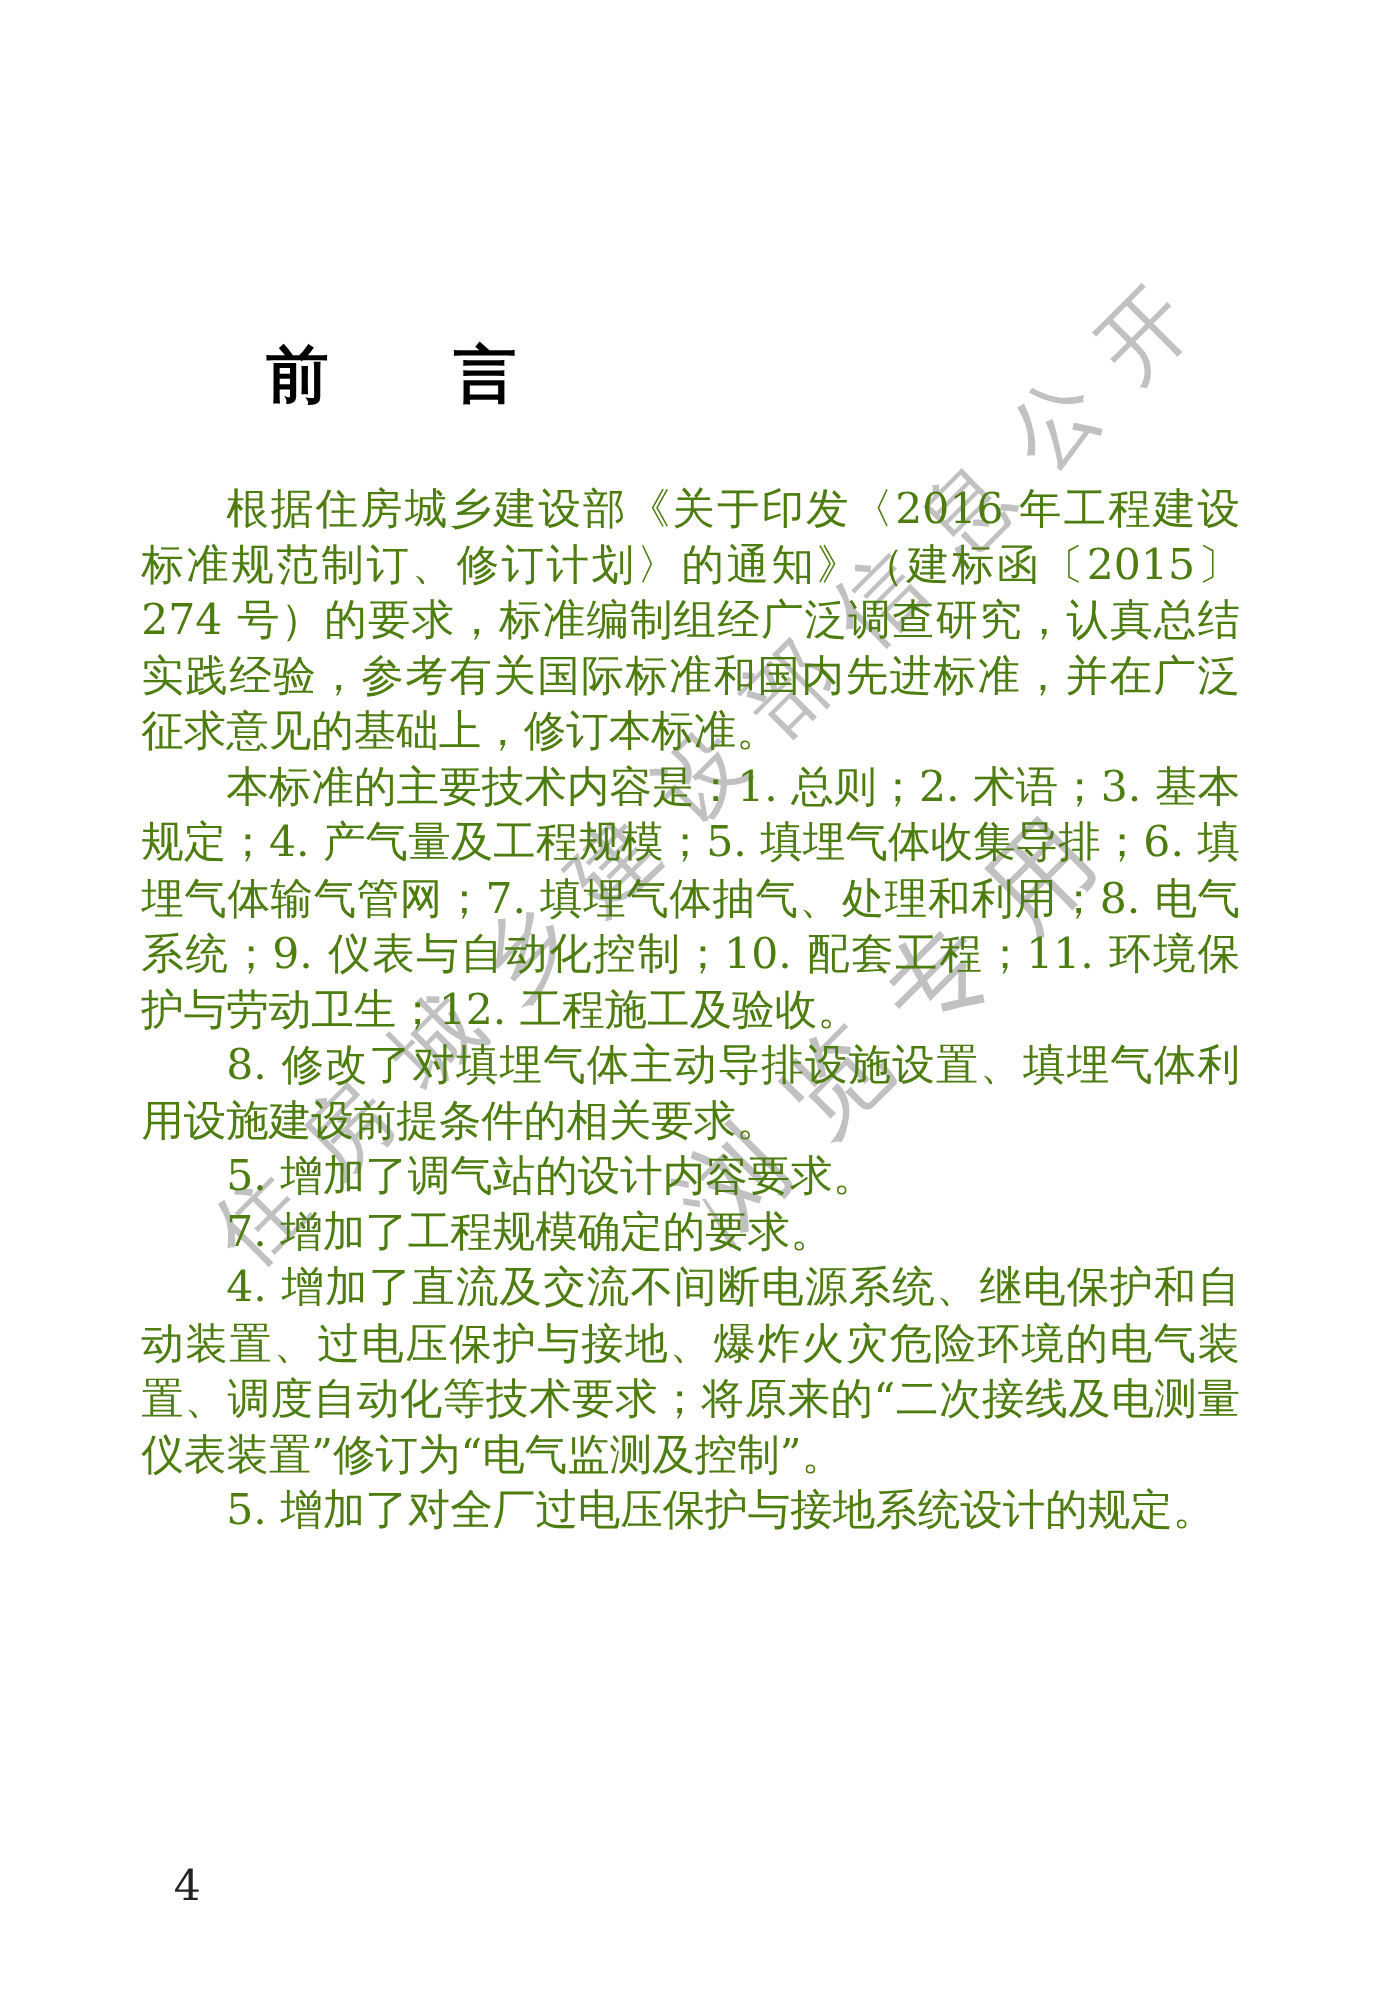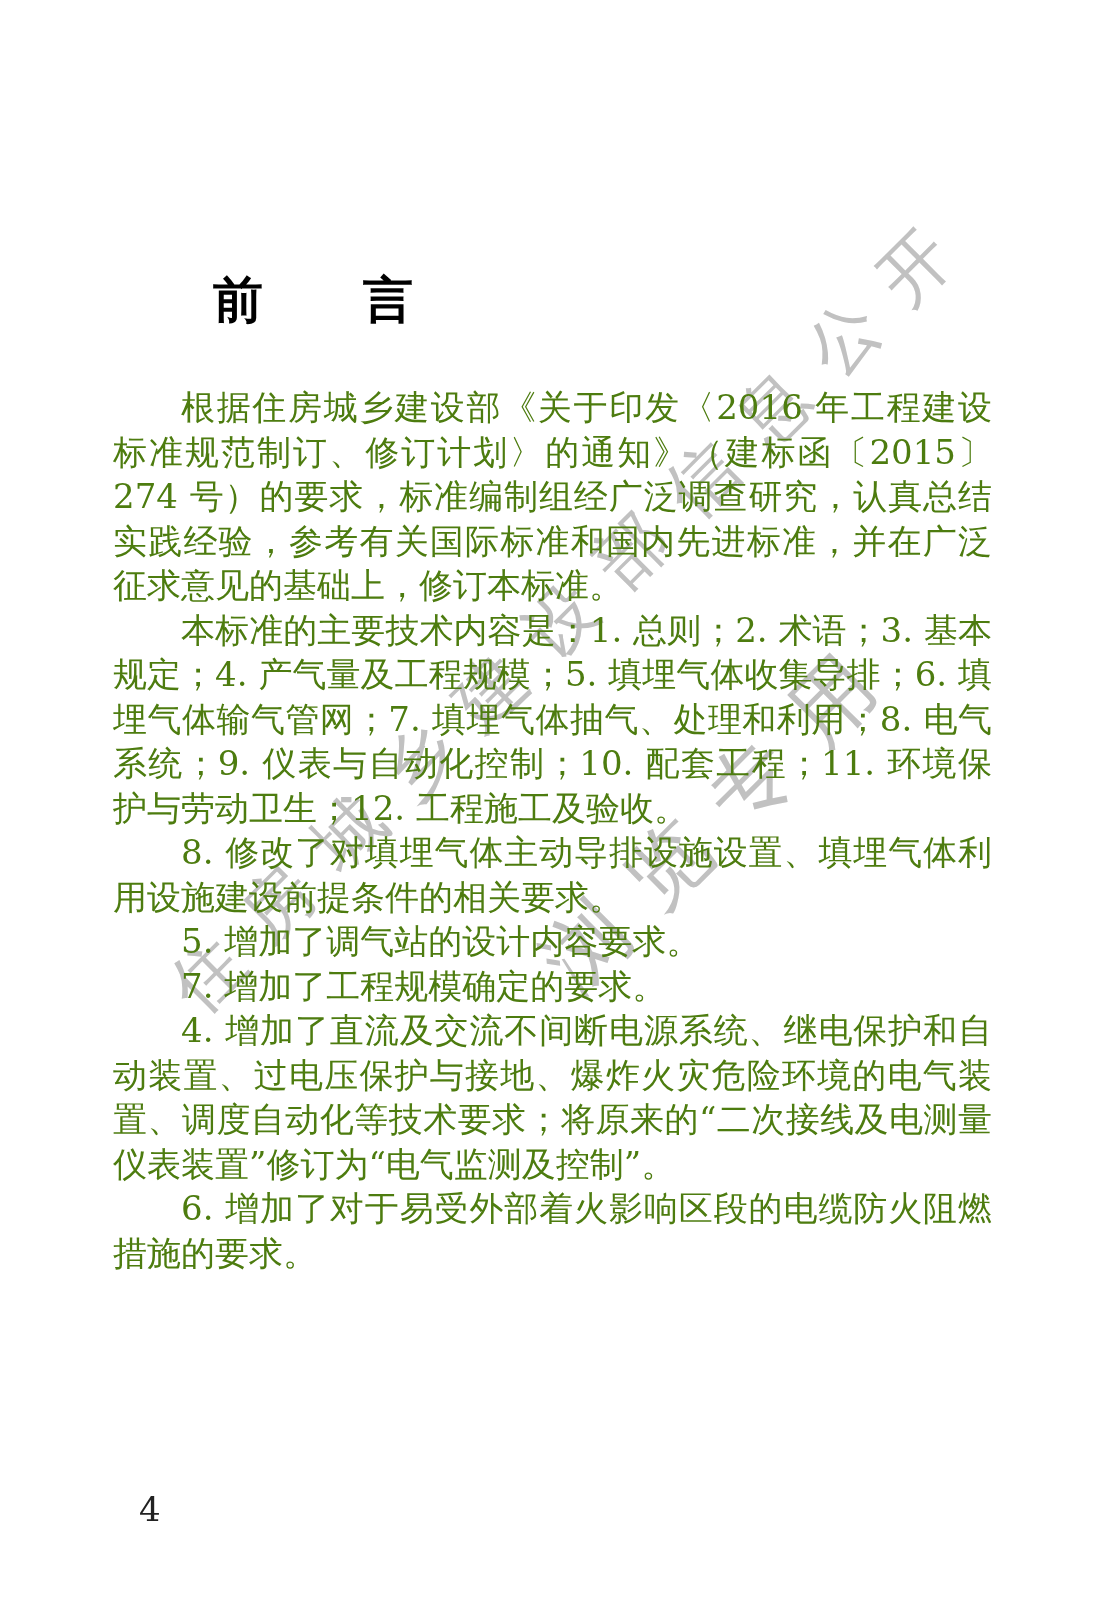--- a/index.html
+++ b/index.html
@@ -91,18 +91,18 @@
   <div class="content">
     <h1 class="title">前言</h1>
 
     <div class="body-text">
       <p>根据住房城乡建设部《关于印发〈2016 年工程建设标准规范制订、修订计划〉的通知》（建标函〔2015〕274 号）的要求，标准编制组经广泛调查研究，认真总结实践经验，参考有关国际标准和国内先进标准，并在广泛征求意见的基础上，修订本标准。</p>
       <p>本标准的主要技术内容是：1. 总则；2. 术语；3. 基本规定；4. 产气量及工程规模；5. 填埋气体收集导排；6. 填埋气体输气管网；7. 填埋气体抽气、处理和利用；8. 电气系统；9. 仪表与自动化控制；10. 配套工程；11. 环境保护与劳动卫生；12. 工程施工及验收。</p>
       <p>8. 修改了对填埋气体主动导排设施设置、填埋气体利用设施建设前提条件的相关要求。</p>
       <p>5. 增加了调气站的设计内容要求。</p>
       <p>7. 增加了工程规模确定的要求。</p>
       <p>4. 增加了直流及交流不间断电源系统、继电保护和自动装置、过电压保护与接地、爆炸火灾危险环境的电气装置、调度自动化等技术要求；将原来的“二次接线及电测量仪表装置”修订为“电气监测及控制”。</p>
-      <p>6. 增加了对于易受外部着火影响区段的电缆防火阻燃措施的要求。</p>
+      <p>5. 增加了对全厂过电压保护与接地系统设计的规定。</p>
     </div>
   </div>
 
   <div class="pageno">4</div>
 </div>
 
 </body></html>

